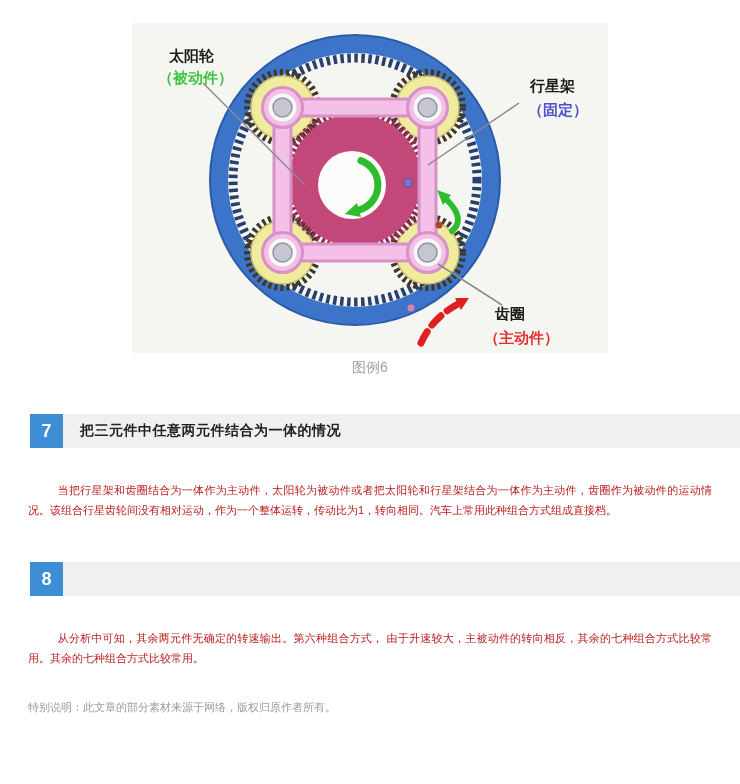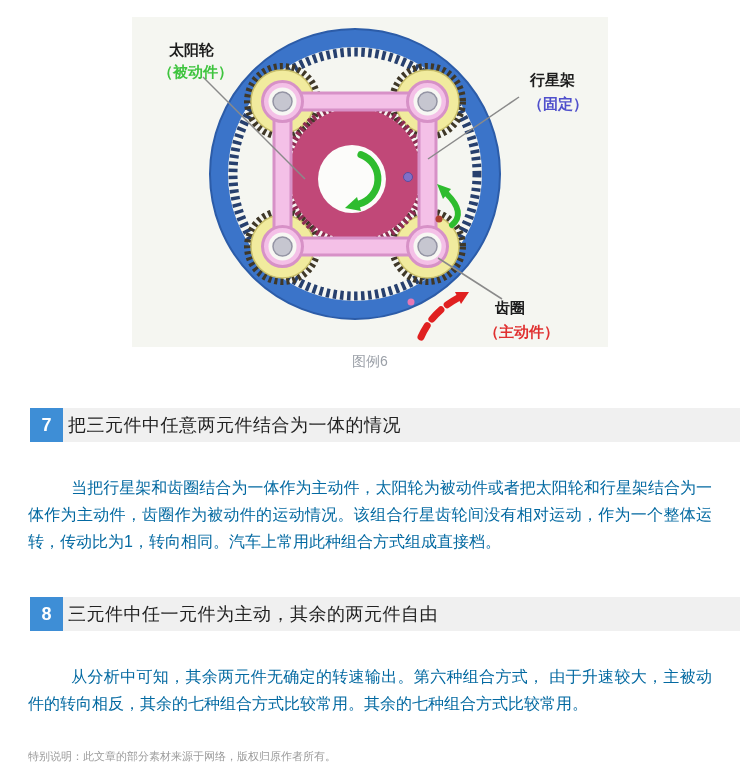--- a/index.html
+++ b/index.html
@@ -1,35 +1,35 @@
 <!DOCTYPE html>
 <html><head>
 <meta charset="utf-8">
 <style>
   html,body{margin:0;padding:0}
   body{
     width:740px;height:784px;background:#ffffff;overflow:hidden;
     font-family:"Liberation Sans","DejaVu Sans",sans-serif;
   }
-  .figure-wrap{padding-top:17px}
+  .figure-wrap{padding-top:23px}
   .figure{display:block;margin:0 auto;width:476px;height:330px}
   .caption{margin-top:4px;text-align:center;font-size:14px;line-height:20px;color:#9ba0a8}
   .bar{margin-left:30px;height:34px;background:#f0f0f0;display:flex;align-items:stretch}
   .bar .num{
     width:33px;flex:0 0 33px;background:#3e8ed6;color:#ffffff;
     font-size:18px;font-weight:bold;display:flex;align-items:center;justify-content:center
   }
   .bar .title{
-    display:flex;align-items:center;margin-left:5px;
-    font-size:18px;font-weight:normal;color:#222222;letter-spacing:.5px
+    display:flex;align-items:center;margin-left:17px;
+    font-size:14px;font-weight:bold;color:#222222;letter-spacing:.5px
   }
   .bar7{margin-top:37px}
   .bar8{margin-top:42px}
   .para{
-    margin:32px 28px 0 28px;font-size:16px;line-height:27px;color:#0369a1;
+    margin:32px 28px 0 28px;font-size:11px;line-height:20px;color:#b91c1c;
     text-align:justify;text-indent:2.7em
   }
   .footer-note{margin:30px 28px 0 28px;font-size:11px;line-height:18px;color:#9b9b9b}
   svg text{font-family:"Liberation Sans","DejaVu Sans",sans-serif;font-weight:bold}
 </style>
 </head>
 <body>
 
 <div class="figure-wrap">
   <svg class="figure" viewBox="0 0 476 330">
@@ -121,17 +121,16 @@
 </div>
 
 <div class="bar bar7">
   <div class="num">7</div>
   <div class="title">把三元件中任意两元件结合为一体的情况</div>
 </div>
 <p class="para">当把行星架和齿圈结合为一体作为主动件，太阳轮为被动件或者把太阳轮和行星架结合为一体作为主动件，齿圈作为被动件的运动情况。该组合行星齿轮间没有相对运动，作为一个整体运转，传动比为1，转向相同。汽车上常用此种组合方式组成直接档。</p>
 
 <div class="bar bar8">
   <div class="num">8</div>
-  <div class="title">三元件中任一元件为主动，其余的两元件自由</div>
 </div>
 <p class="para">从分析中可知，其余两元件无确定的转速输出。第六种组合方式， 由于升速较大，主被动件的转向相反，其余的七种组合方式比较常用。其余的七种组合方式比较常用。</p>
 
 <div class="footer-note">特别说明：此文章的部分素材来源于网络，版权归原作者所有。</div>
 
 </body></html>

